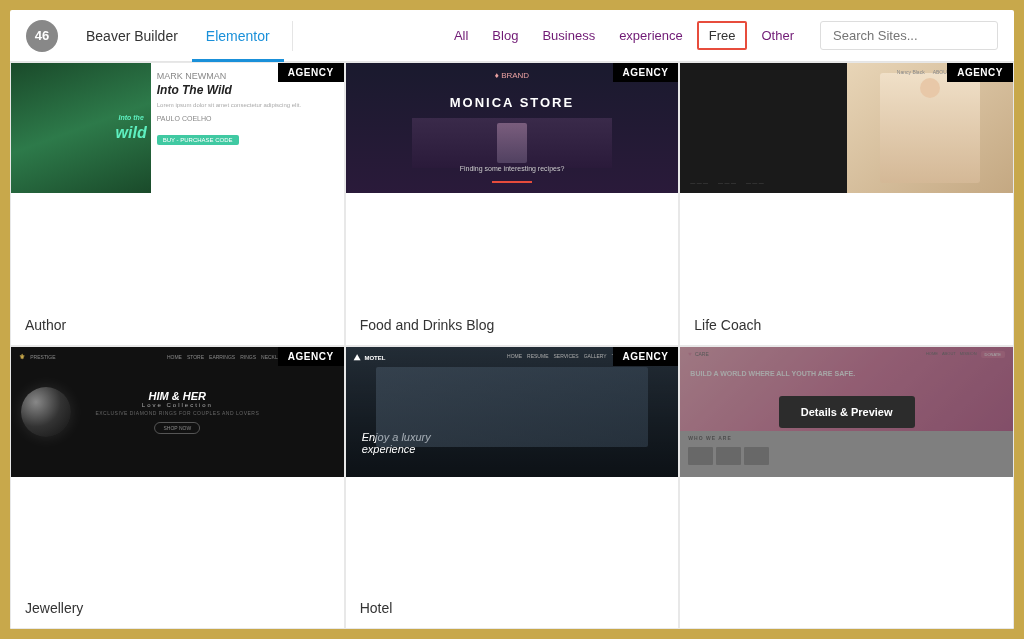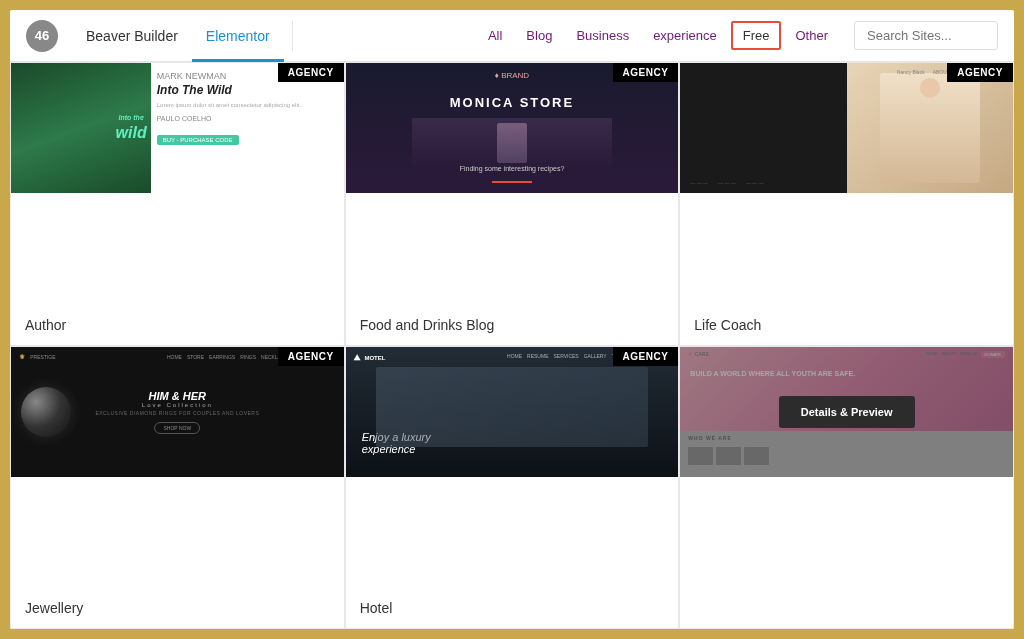--- a/index.html
+++ b/index.html
@@ -89,21 +89,21 @@
       border: 2px solid #e74c3c;
       color: #333;
       font-weight: 500;
     }
     .search-input {
       margin-left: 12px;
       padding: 6px 12px;
       border: 1px solid #ddd;
       border-radius: 3px;
       font-size: 13px;
-      width: 144px;
+      width: 178px;
       color: #aaa;
       outline: none;
     }
     
     .grid-container {
       display: grid;
       grid-template-columns: repeat(3, 1fr);
       gap: 0;
       flex: 1;
       overflow: hidden;

